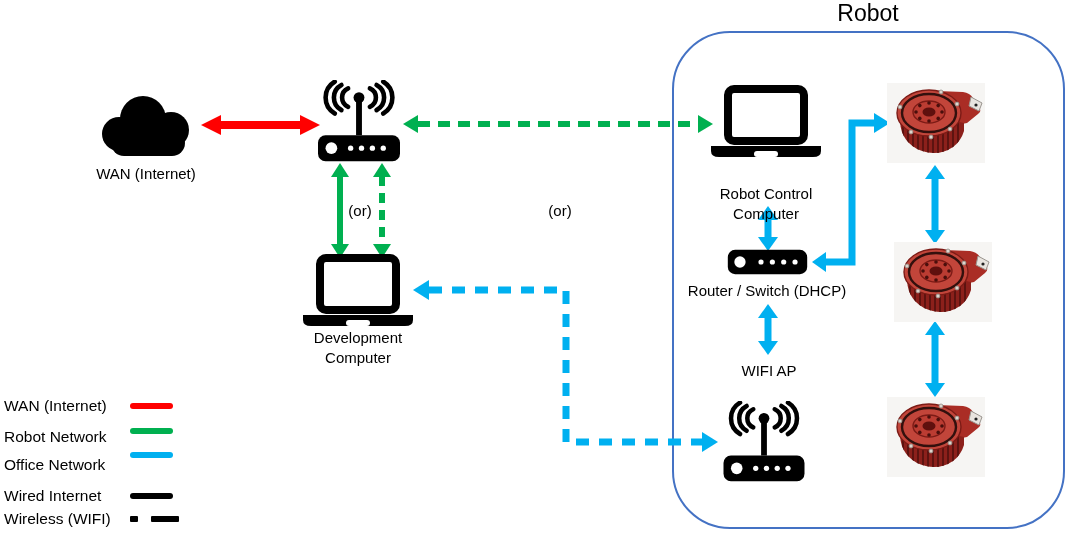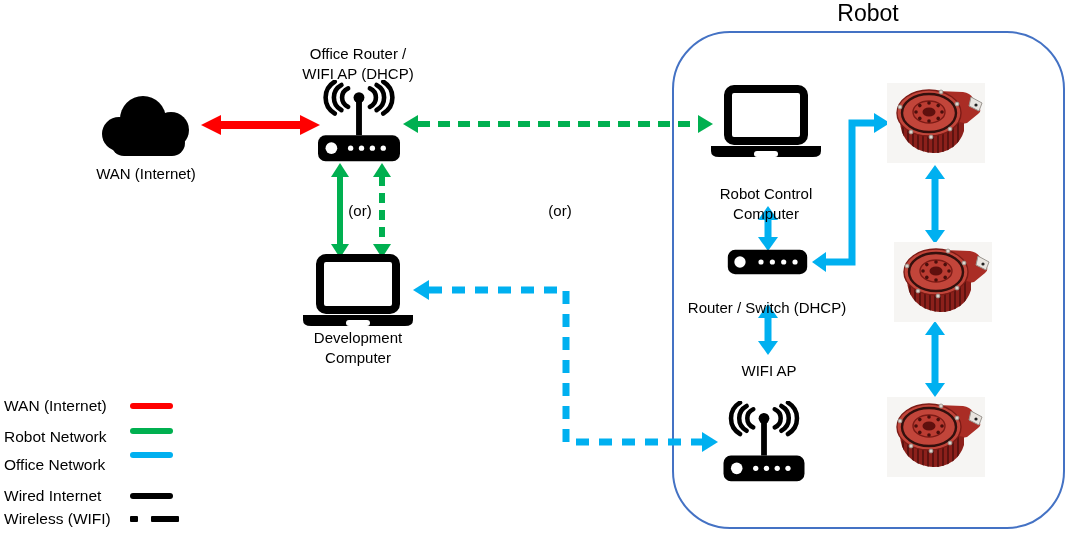--- a/index.html
+++ b/index.html
@@ -231,33 +231,29 @@
         <use href="#sym-robot"></use>
       </svg>
   </div>
   <div class="icon-box" style="left:887px;top:397px;width:98px;height:80px;">
     <svg viewBox="0 0 98 80">
         <use href="#sym-robot"></use>
       </svg>
   </div>
 
   <div class="label" style="left:146px;top:164px;">WAN (Internet)</div>
-  <div class="label" style="left:358px;top:44px;">
-    <span class="l1">Office Router /</span>
-    <span class="l2">WIFI AP (DHCP)</span>
-  </div>
   <div class="label" style="left:358px;top:328px;">
     <span class="l1">Development</span>
     <span class="l2">Computer</span>
   </div>
   <div class="label" style="left:766px;top:160px;margin-top:24px;">
     <span class="l1">Robot Control</span>
     <span class="l2">Computer</span>
   </div>
-  <div class="label" style="left:767px;top:298px;">Router / Switch (DHCP)</div>
+  <div class="label" style="left:767px;top:281px;">Router / Switch (DHCP)</div>
   <div class="label" style="left:769px;top:361px;">WIFI AP</div>
   <div class="label" style="left:360px;top:201px;">(or)</div>
   <div class="label" style="left:560px;top:201px;">(or)</div>
 
   <div>
     <div class="legend-text" style="top:397px;">WAN (Internet)</div>
     <div class="swatch sw-red" style="top:403px;"></div>
     <div class="legend-text" style="top:412px;margin-top:44px;">Office Network</div>
     <div class="swatch sw-green" style="top:428px;"></div>
     <div class="legend-text" style="top:428px;">Robot Network</div>

